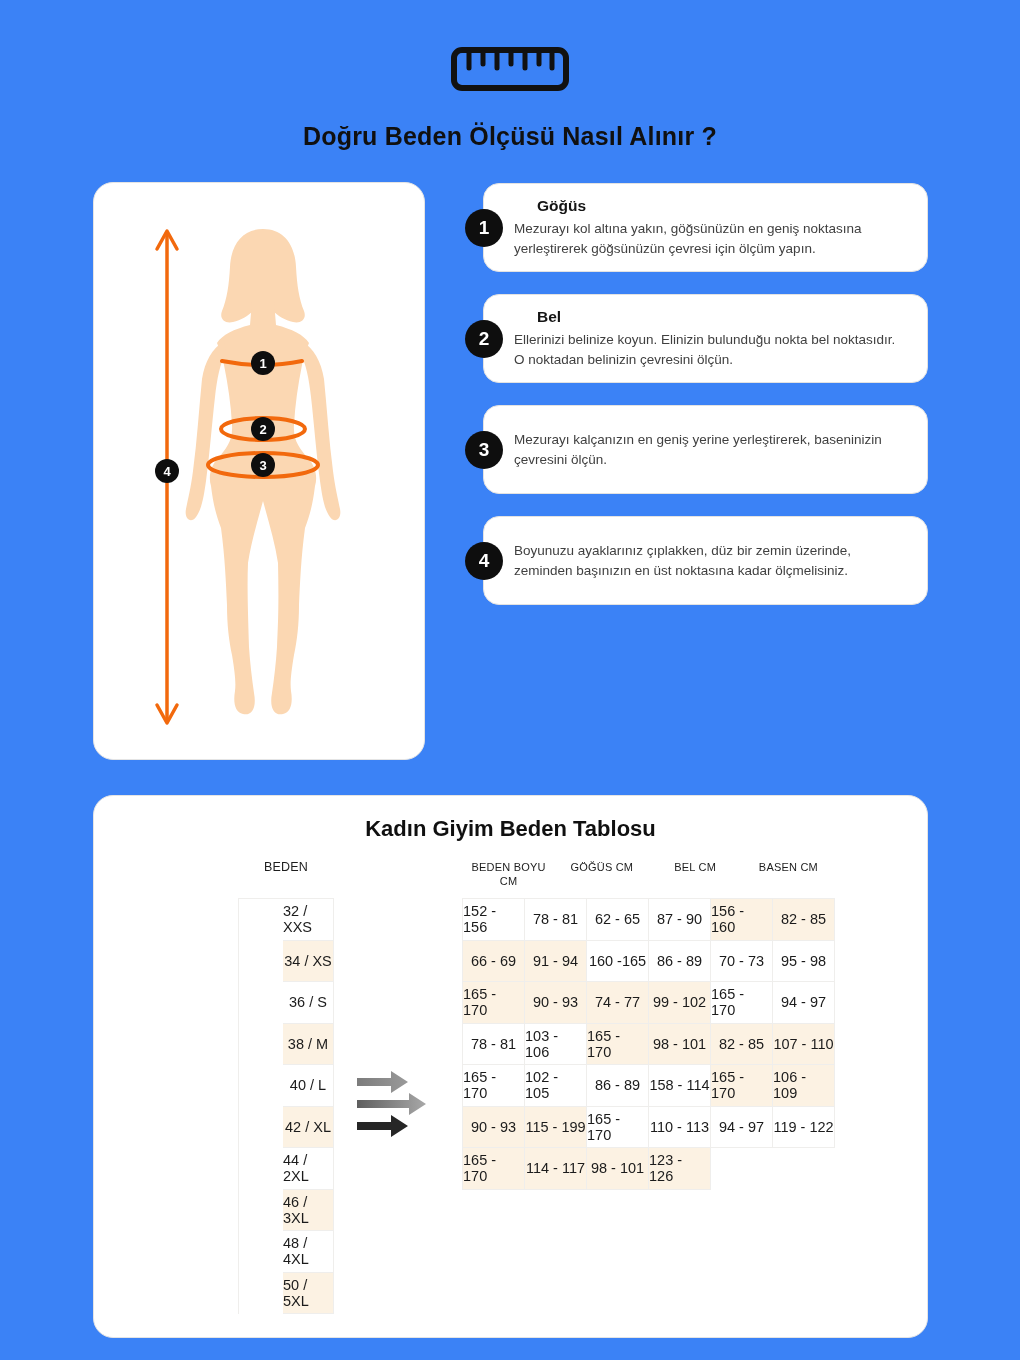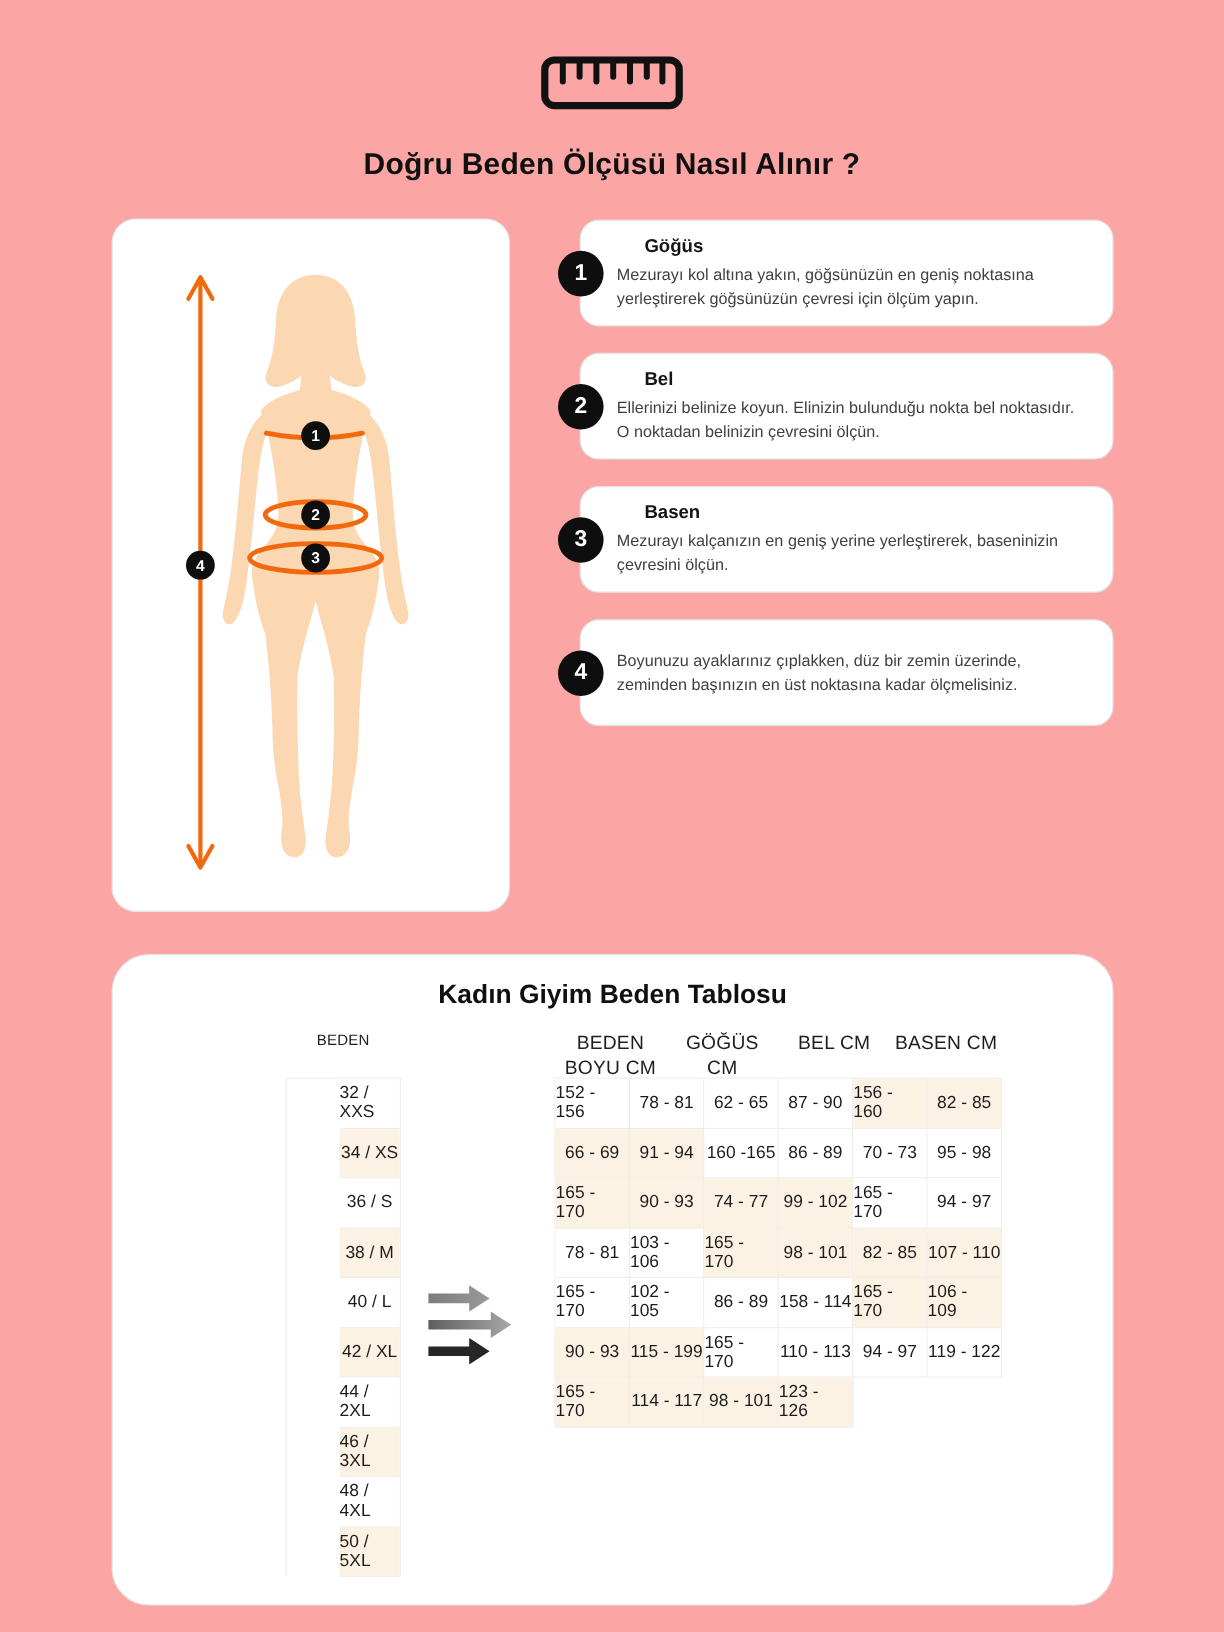--- a/index.html
+++ b/index.html
@@ -1,21 +1,21 @@
 <!DOCTYPE html>
 <html><head>
 <meta charset="utf-8">
 <style>
   * { box-sizing: border-box; margin: 0; padding: 0; }
   html,body { background:#ffffff; }
   body {
     width:1020px; height:1360px; position:relative; overflow:hidden;
     font-family:"Liberation Sans", sans-serif; color:#161616;
   }
-  .page { position:absolute; inset:0; background:#fca5a5; }
+  .page { position:absolute; inset:0; background:#3b82f6; }
 
   
   .top-header { position:absolute; top:46px; left:0; right:0; text-align:center; }
   .ruler-wrap { display:inline-block; }
   .page-title { margin-top:26px; font-size:25px; font-weight:bold; color:#101010; letter-spacing:.2px; }
 
   
   .figure-card {
     position:absolute; left:93px; top:182px; width:332px; height:578px;
     border:1px solid #e4e4e4; border-radius:20px; background:#fff;
@@ -35,35 +35,35 @@
     width:38px; height:38px; border-radius:50%; background:#0e0e0e;
     color:#fff; font-size:19px; font-weight:bold;
     display:flex; align-items:center; justify-content:center;
   }
   .instr-title { font-size:15.5px; font-weight:bold; color:#141414; margin-bottom:4px;margin-left:23px; }
   .instr-text { font-size:13.5px; line-height:1.45; color:#404040; }
 
   
   .table-card {
     position:absolute; left:93px; top:795px; width:835px; height:543px;
-    border:1px solid #e4e4e4; border-radius:31px; background:#fff;
+    border:1px solid #e4e4e4; border-radius:20px; background:#fff;
   }
   .table-title { position:absolute; top:20px; left:0; right:0; text-align:center;
     font-size:22px; font-weight:bold; color:#101010; }
 
   .size-col-header {
     position:absolute; left:144px; top:64px; width:96px; text-align:center;
     font-size:12.5px; color:#1d1d1d; letter-spacing:.2px;
   }
   .measure-headers {
     position:absolute; left:368px; top:64px; width:373px;
     display:grid; grid-template-columns:repeat(4,1fr);
   }
   .measure-headers .hdr {
-    font-size:16px; line-height:1.3; color:#1d1d1d; text-align:center;
+    font-size:11px; line-height:1.3; color:#1d1d1d; text-align:center;
     padding:0 4px; letter-spacing:.2px;
   }
 
   .size-col {
     position:absolute; left:144px; top:102px; width:96px;
     border-top:1px solid #efeeec; border-left:1px solid #efeeec; border-right:1px solid #efeeec;padding-left:44px;
   }
   .measure-grid {
     position:absolute; left:368px; top:102px; width:373px;
     display:grid; grid-template-columns:repeat(6,1fr);
@@ -143,21 +143,20 @@
       <div class="instr-title">Göğüs</div>
       <div class="instr-text">Mezurayı kol altına yakın, göğsünüzün en geniş noktasına yerleştirerek göğsünüzün çevresi için ölçüm yapın.</div>
     </div>
     <div class="instr-card">
       <span class="num-badge">2</span>
       <div class="instr-title">Bel</div>
       <div class="instr-text">Ellerinizi belinize koyun. Elinizin bulunduğu nokta bel noktasıdır. O noktadan belinizin çevresini ölçün.</div>
     </div>
     <div class="instr-card">
       <span class="num-badge">3</span>
-      <div class="instr-title">Basen</div>
       <div class="instr-text">Mezurayı kalçanızın en geniş yerine yerleştirerek, baseninizin çevresini ölçün.</div>
     </div>
     <div class="instr-card">
       <span class="num-badge">4</span>
       <div class="instr-text">Boyunuzu ayaklarınız çıplakken, düz bir zemin üzerinde, zeminden başınızın en üst noktasına kadar ölçmelisiniz.</div>
     </div>
   </div>
 
   <div class="table-card">
     <div class="table-title">Kadın Giyim Beden Tablosu</div>

